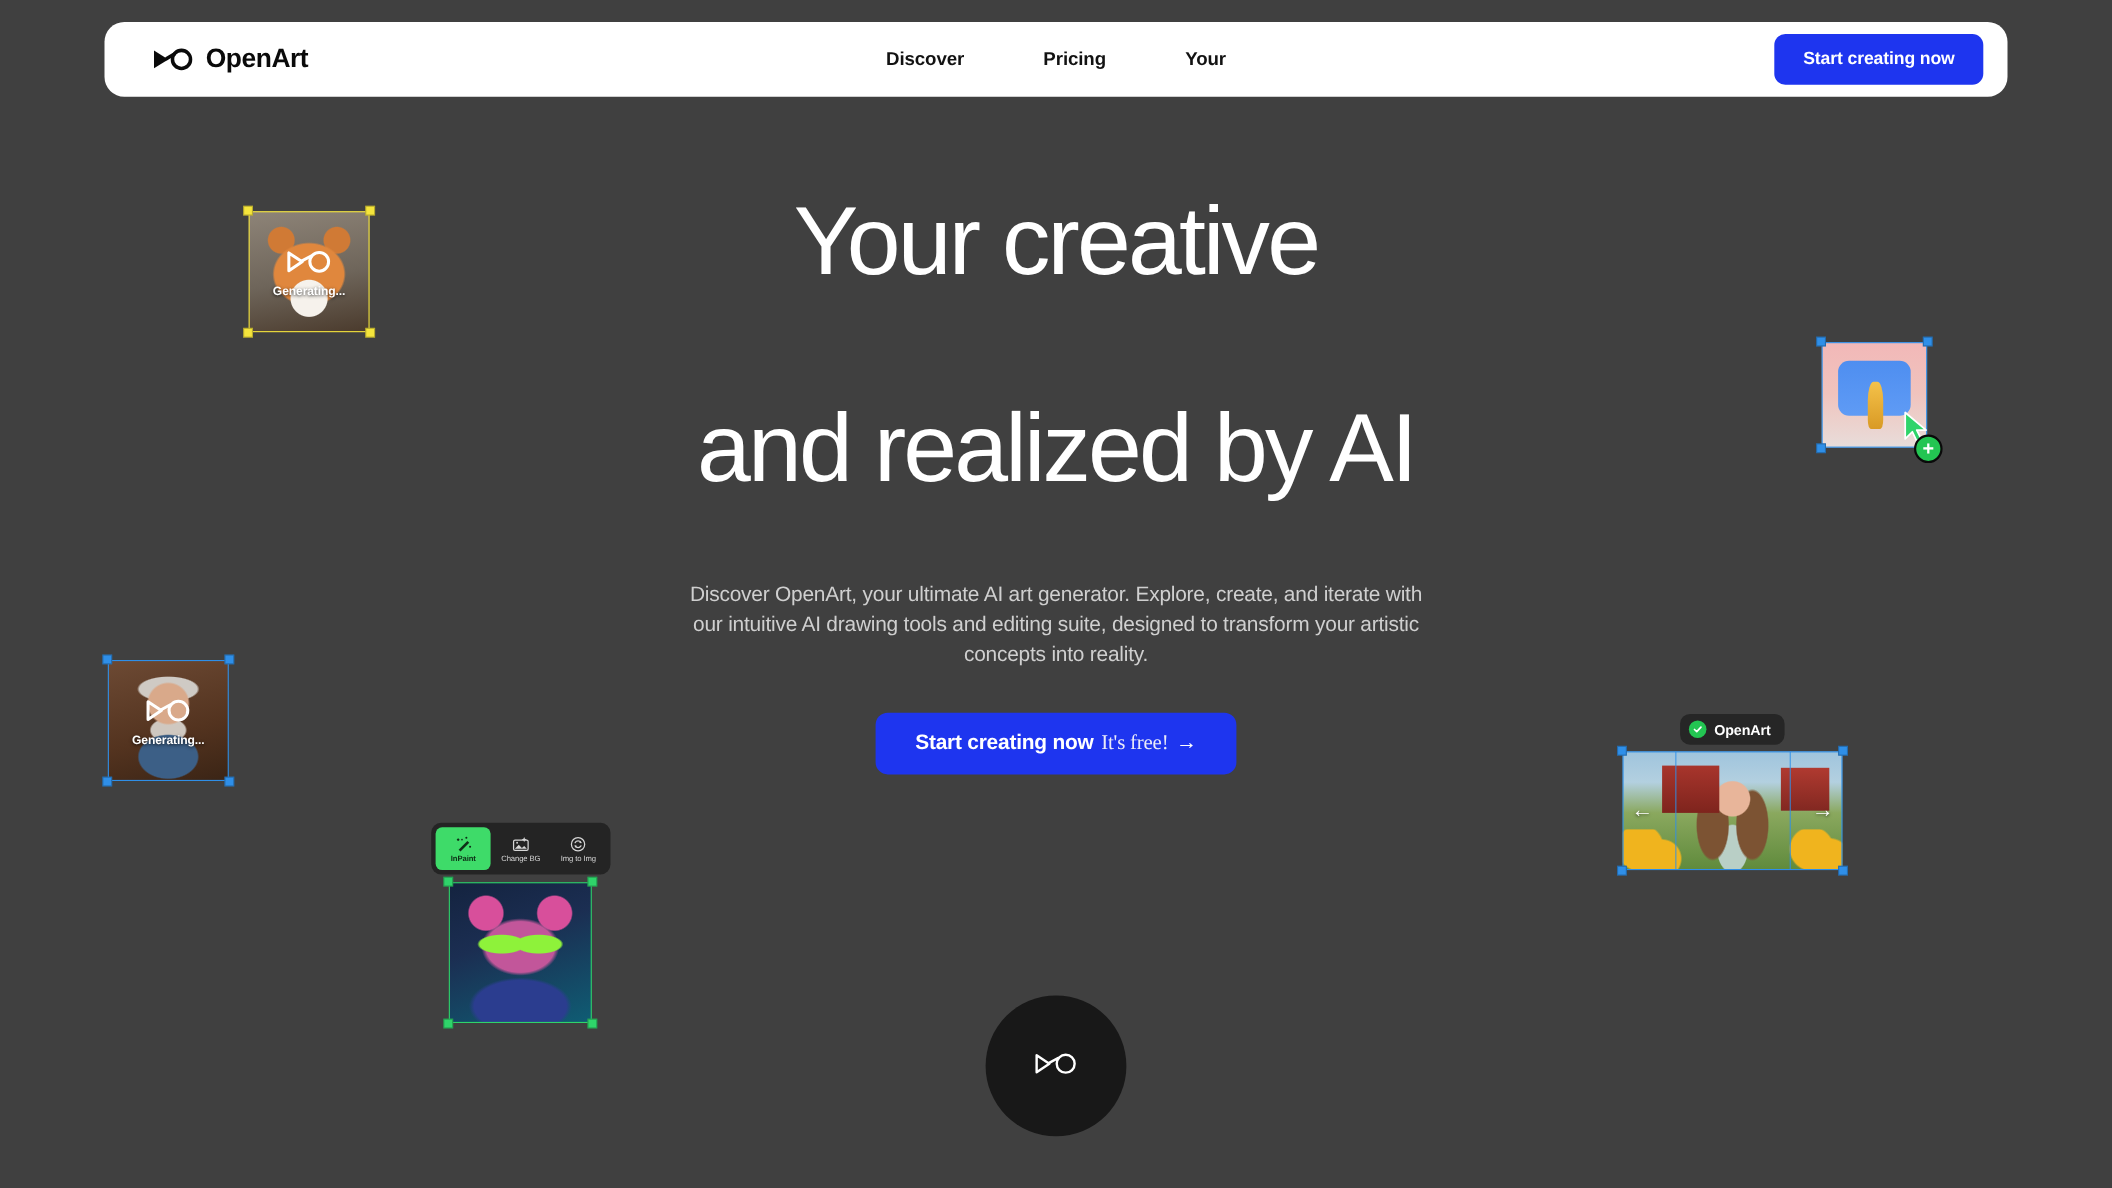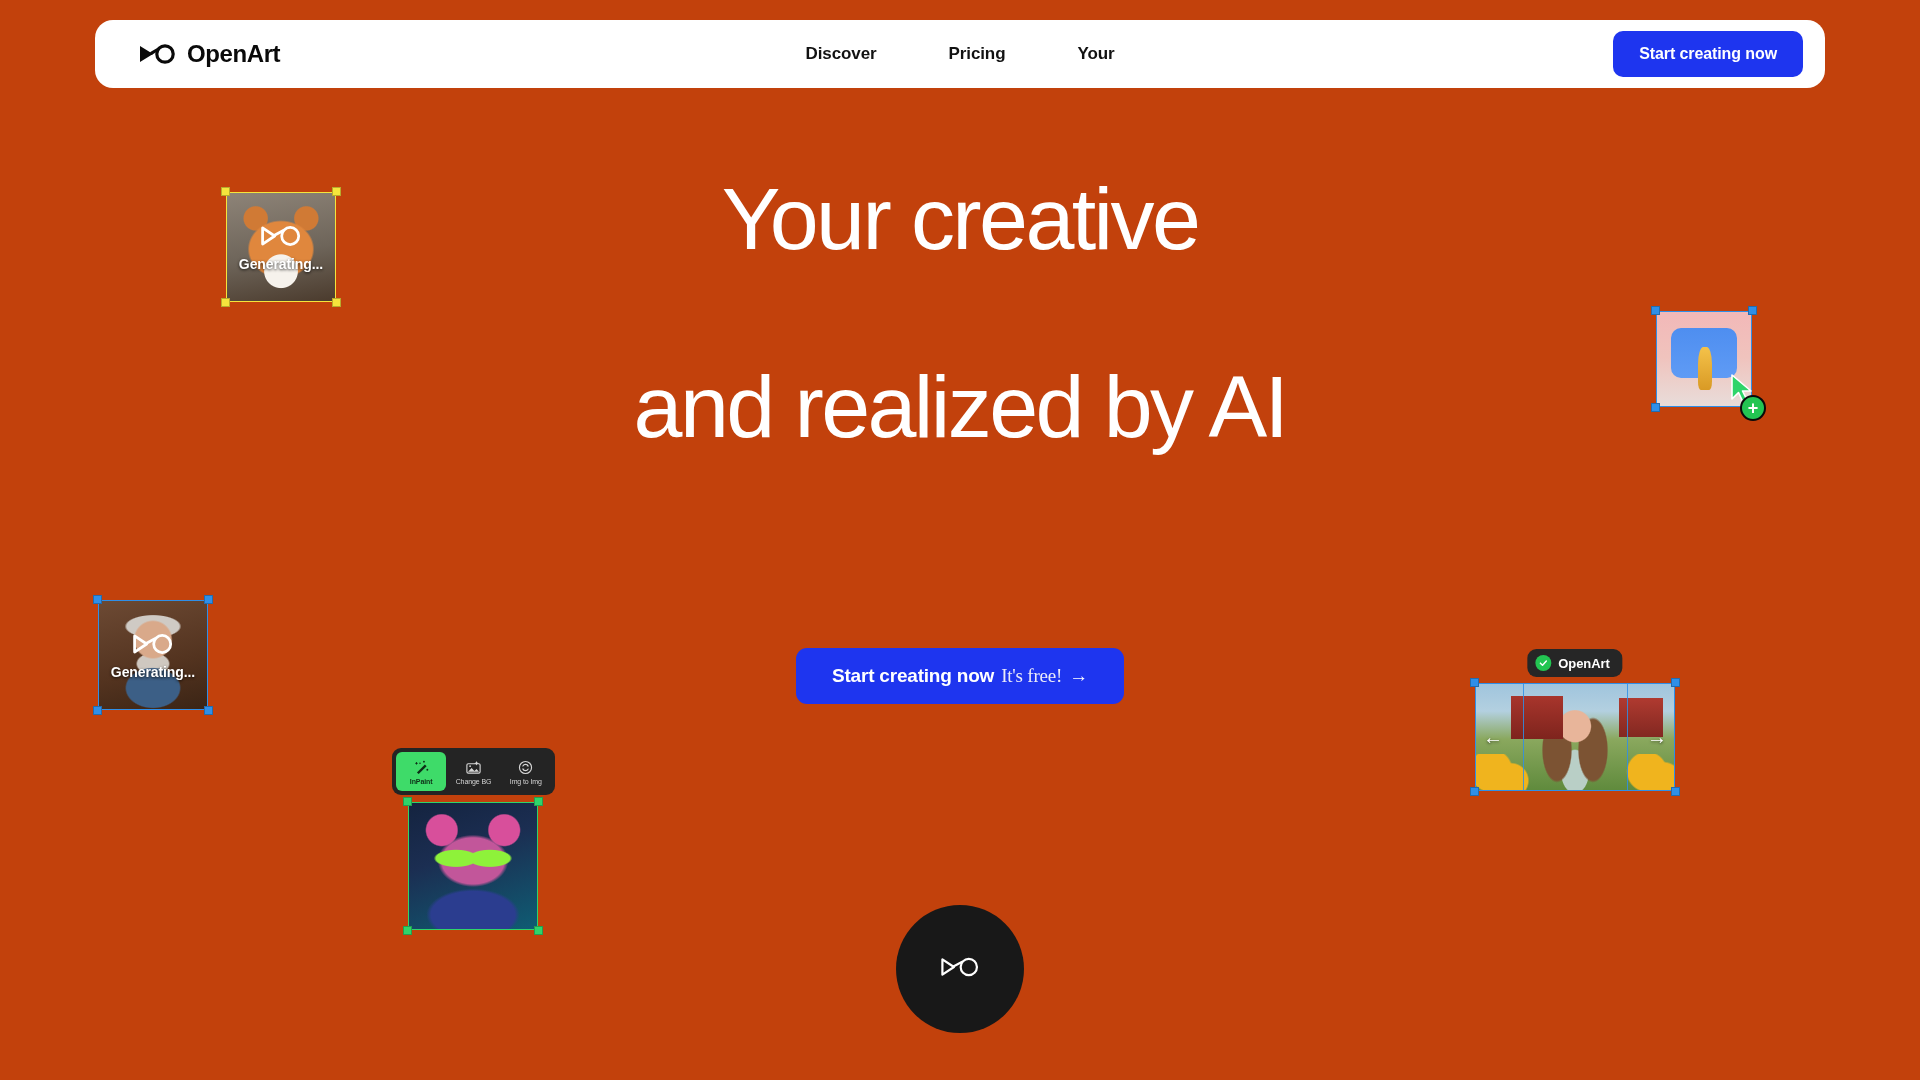--- a/index.html
+++ b/index.html
@@ -2,21 +2,21 @@
 <html><head>
 <meta charset="utf-8">
 <style>
   * { box-sizing: border-box; margin: 0; padding: 0; }
   html, body {
     width: 1920px; height: 1080px;
     background: #0a0a0a;
     font-family: "Liberation Sans", sans-serif;
     overflow: hidden;
   }
-  .page { position: relative; width: 1920px; height: 1080px; background: #c2410c; }
+  .page { position: relative; width: 1920px; height: 1080px; background: #404040; }
 
   
   .header {
     position: absolute; left: 95px; top: 20px;
     width: 1730px; height: 68px;
     background: #ffffff; border-radius: 18px;
     display: flex; align-items: center; z-index: 40;
   }
   .brand { display: flex; align-items: center; gap: 10px; margin-left: 42px; }
   .brand-logo { width: 40px; height: 22px; display: block; }
@@ -89,21 +89,21 @@
   .sel .bl { left: -5px; bottom: -5px; }
   .sel .br { right: -5px; bottom: -5px; }
 
   .gen-overlay {
     position: absolute; inset: 0;
     display: flex; flex-direction: column;
     align-items: center; justify-content: center; gap: 2px;
   }
   .gen-overlay svg { width: 46px; height: 28px; }
   .gen-overlay .gen-text {
-    color: #fff; font-size: 14px; font-weight: bold;
+    color: #fff; font-size: 11px; font-weight: bold;
     text-shadow: 0 1px 3px rgba(0,0,0,.8); letter-spacing: -0.1px;
   }
 
   
   #card-generating-cat { left: 226px; top: 192px; width: 110px; height: 110px; --sc: #f5e53c; }
   .art-cat-orange {
     background:
       radial-gradient(circle at 50% 72%, #f6f2ec 0 17%, rgba(246,242,236,0) 18%),
       radial-gradient(ellipse 46% 40% at 50% 52%, #e0873d 0 62%, rgba(224,135,61,0) 66%),
       radial-gradient(circle at 27% 24%, #d07a35 0 10%, rgba(208,122,53,0) 11%),
@@ -254,20 +254,21 @@
     <button class="header-cta">Start creating now</button>
   </div>
 
   <div class="hero">
     <h1 class="headline">
       <span>Your creative</span><br>
       <br>
       <span>and realized by AI</span>
     </h1>
 
+    <p class="subtitle">Discover OpenArt, your ultimate AI art generator. Explore, create, and iterate with our intuitive AI drawing tools and editing suite, designed to transform your artistic concepts into reality.</p>
 
     <button class="hero-cta">
       <span class="bold">Start creating now</span>
       <span class="light">It's free!</span>
       <span class="arrow">→</span>
     </button>
 
     <div class="orb">
       <span>
         <svg viewBox="0 0 40 22" fill="none" xmlns="http://www.w3.org/2000/svg">

